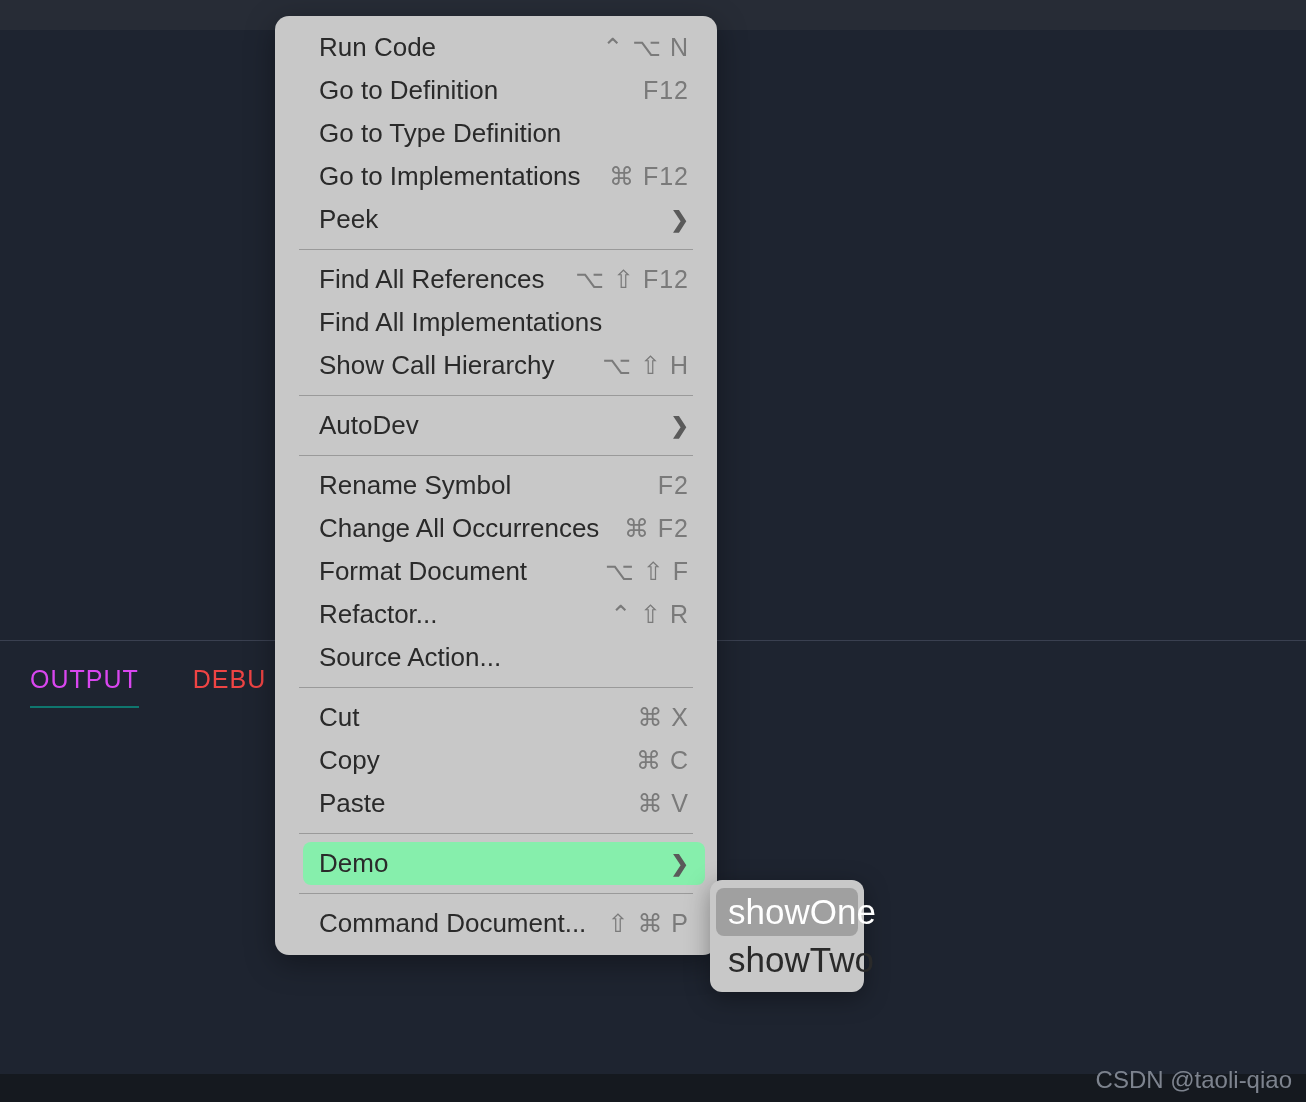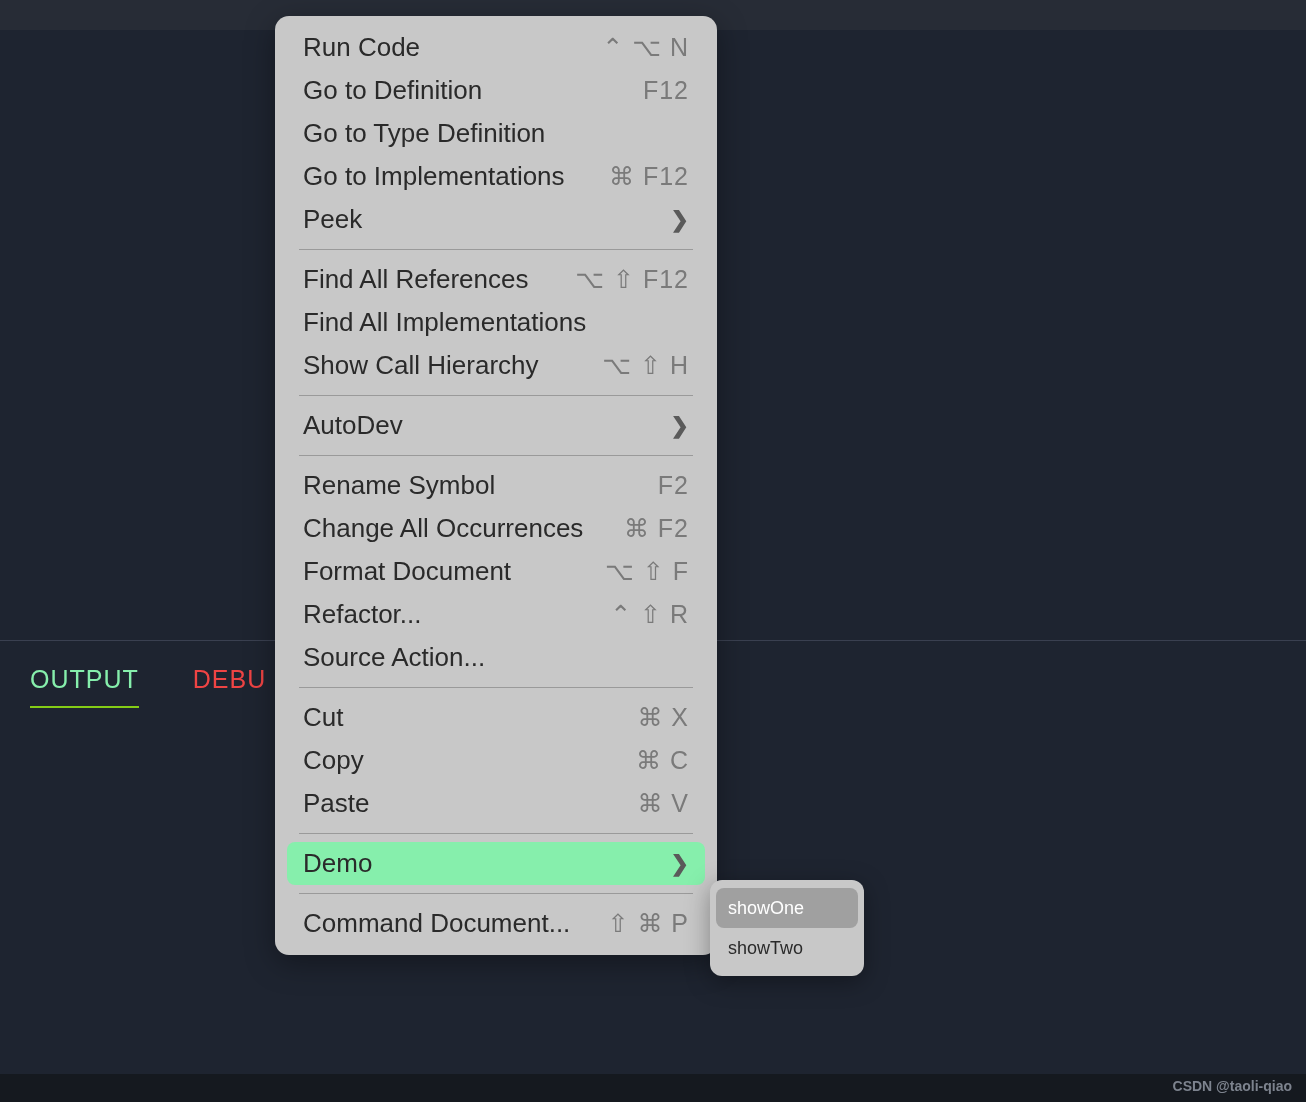--- a/index.html
+++ b/index.html
@@ -47,22 +47,22 @@
     }
     .tab {
       font-size: 25px;
       font-weight: 500;
       letter-spacing: 1px;
       color: #ef4444;
       padding-bottom: 12px;
       cursor: pointer;
     }
     .tab.active {
-      color: #86efac;
-      border-bottom: 2px solid #84cc16;
+      color: #d946ef;
+      border-bottom: 2px solid #0f766e;
     }
     .status-bar {
       position: absolute;
       bottom: 0;
       left: 0;
       width: 100%;
       height: 28px;
       background: #15191f;
     }
     
@@ -71,20 +71,21 @@
       top: 16px;
       left: 275px;
       width: 442px;
       background: #c8c8c8;
       border-radius: 14px;
       box-shadow: 0 8px 30px rgba(0,0,0,0.35);
       padding: 8px 0;
     }
     .menu-group {
       padding: 2px 4px;
+      margin-left: 16px;
     }
     .menu-item {
       display: flex;
       justify-content: space-between;
       align-items: center;
       padding: 6px 24px;
       font-size: 26px;
       color: #2a2a2a;
       cursor: pointer;
       min-height: 40px;
@@ -119,37 +120,36 @@
       top: 880px;
       left: 710px;
       width: 154px;
       background: #c8c8c8;
       border-radius: 12px;
       box-shadow: 0 6px 24px rgba(0,0,0,0.35);
       padding: 8px 0;
     }
     .submenu .menu-item {
       padding: 4px 18px;
-      font-size: 18px;
+      font-size: 35px;
       min-height: 40px;
     }
     .submenu .menu-item.highlighted {
       background: #a0a0a0;
       color: #fff;
       border-radius: 8px;
       margin: 0 6px;
       padding: 4px 12px;
     }
     .watermark {
       position: absolute;
       bottom: 8px;
       right: 14px;
-      font-size: 14px;
+      font-size: 24px;
       color: #7d838e;
-      font-weight: bold;
     }
   </style>
 </head>
 <body>
 
 <div class="top-dark"></div>
 <div class="editor-area"></div>
 
 <div class="panel-area">
   <div class="tabs">

